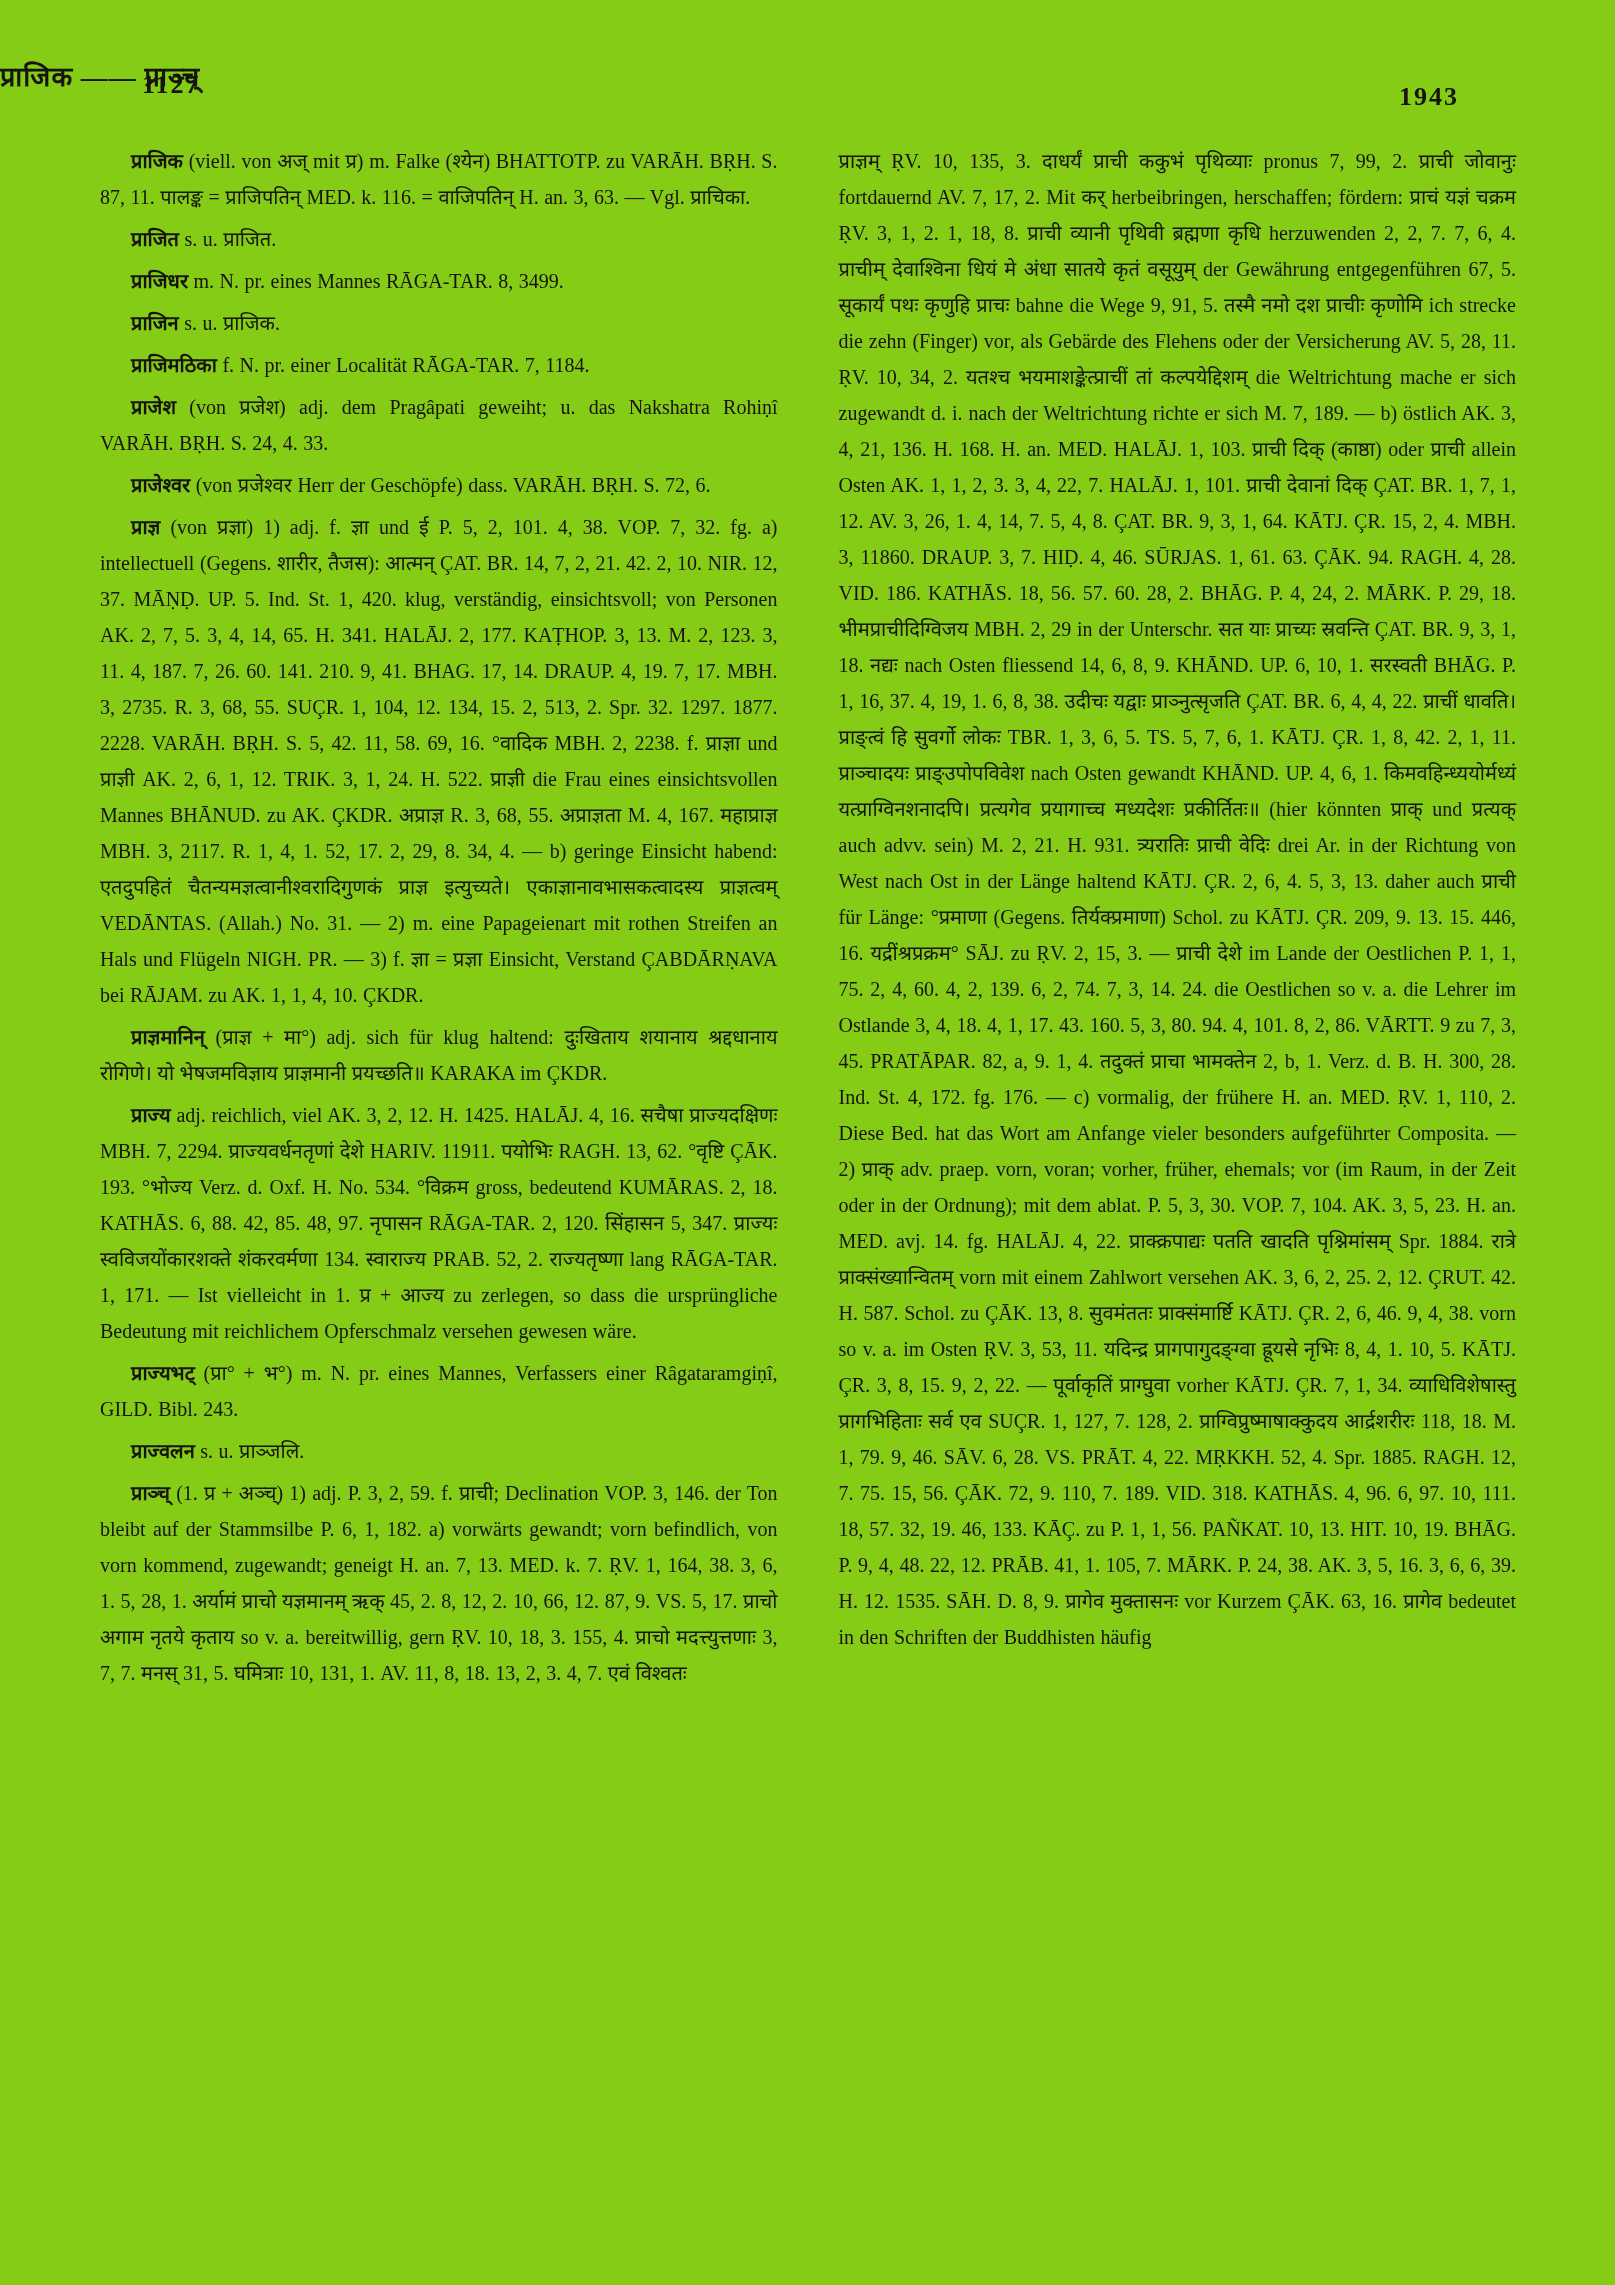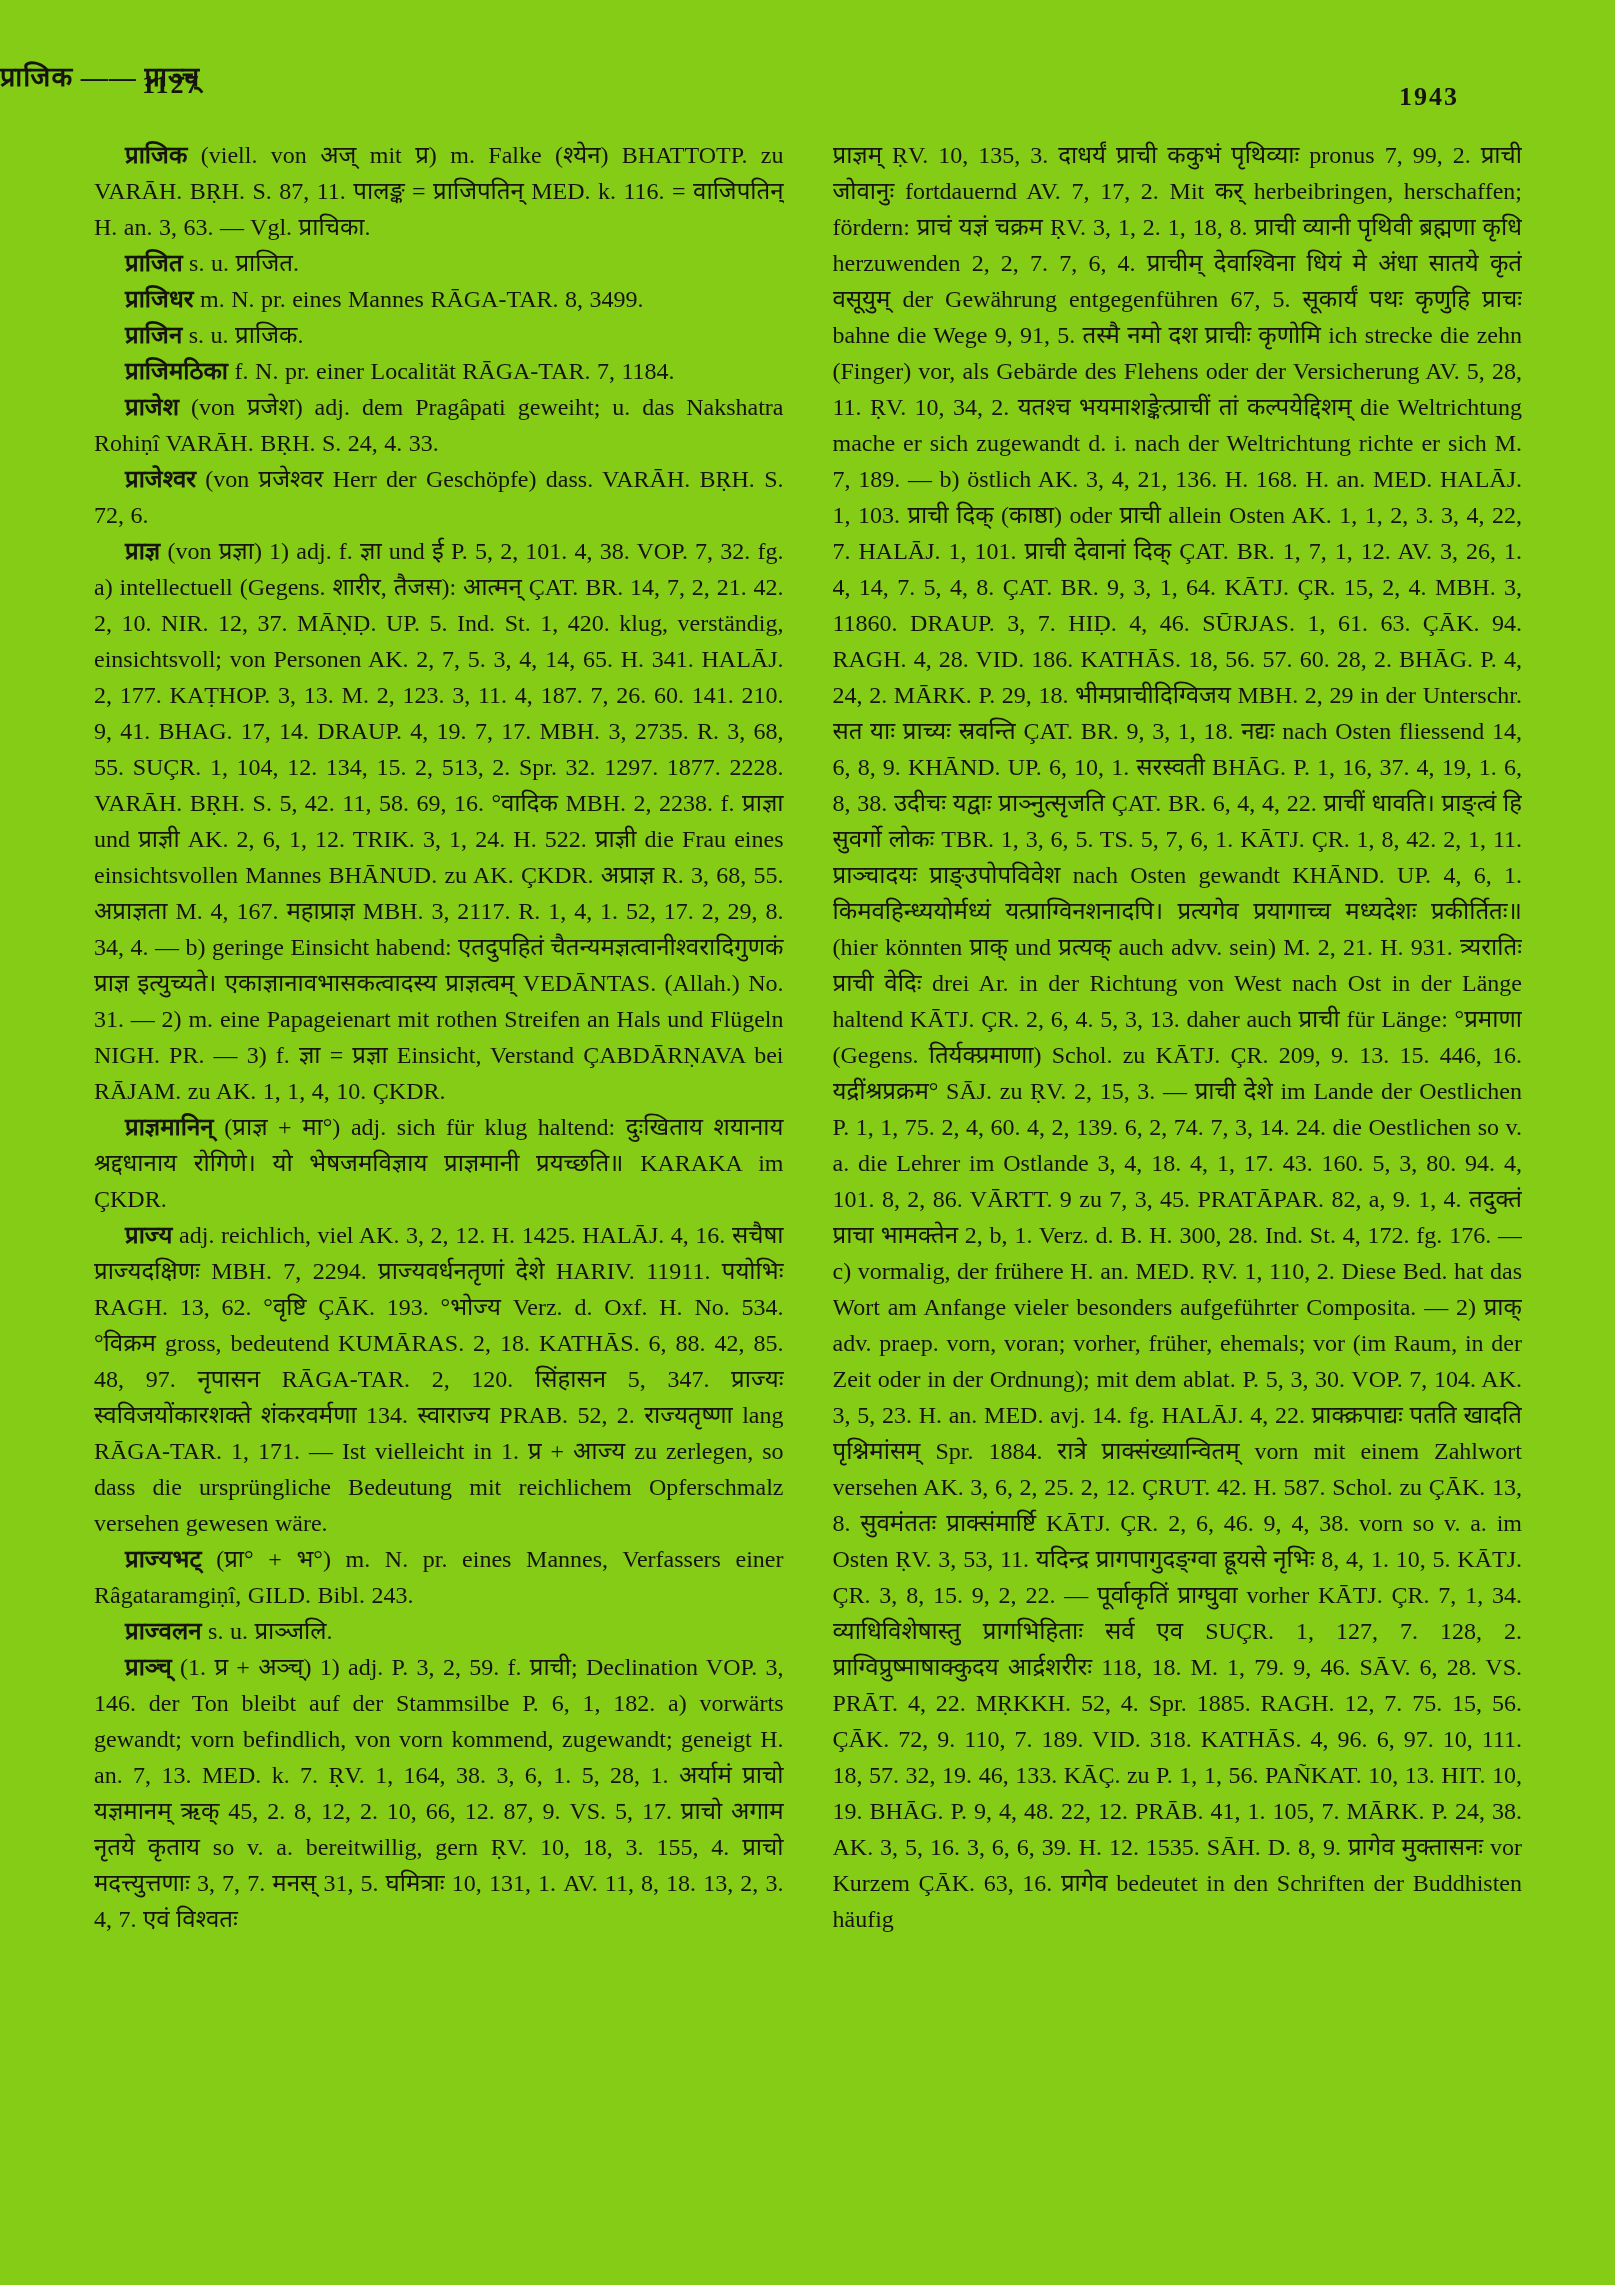--- a/index.html
+++ b/index.html
@@ -44,22 +44,22 @@
     display: flex;
     gap: 49px;
     overflow: hidden;
   }
   .col {
     width: 690px;
     height: 100%;
     overflow: hidden;
   }
   .col p {
-    margin: 0;
-    font-size: 24px;
+    margin: 6px;
+    font-size: 20px;
     line-height: 36px;
     text-align: justify;
     word-spacing: 0.5px;
   }
   p.entry { text-indent: 31px; }
   p.cont  { text-indent: 0; font-family: Liberation Serif, serif; }
   .hw { font-weight: 700; }
 </style>
 </head>
 <body>

